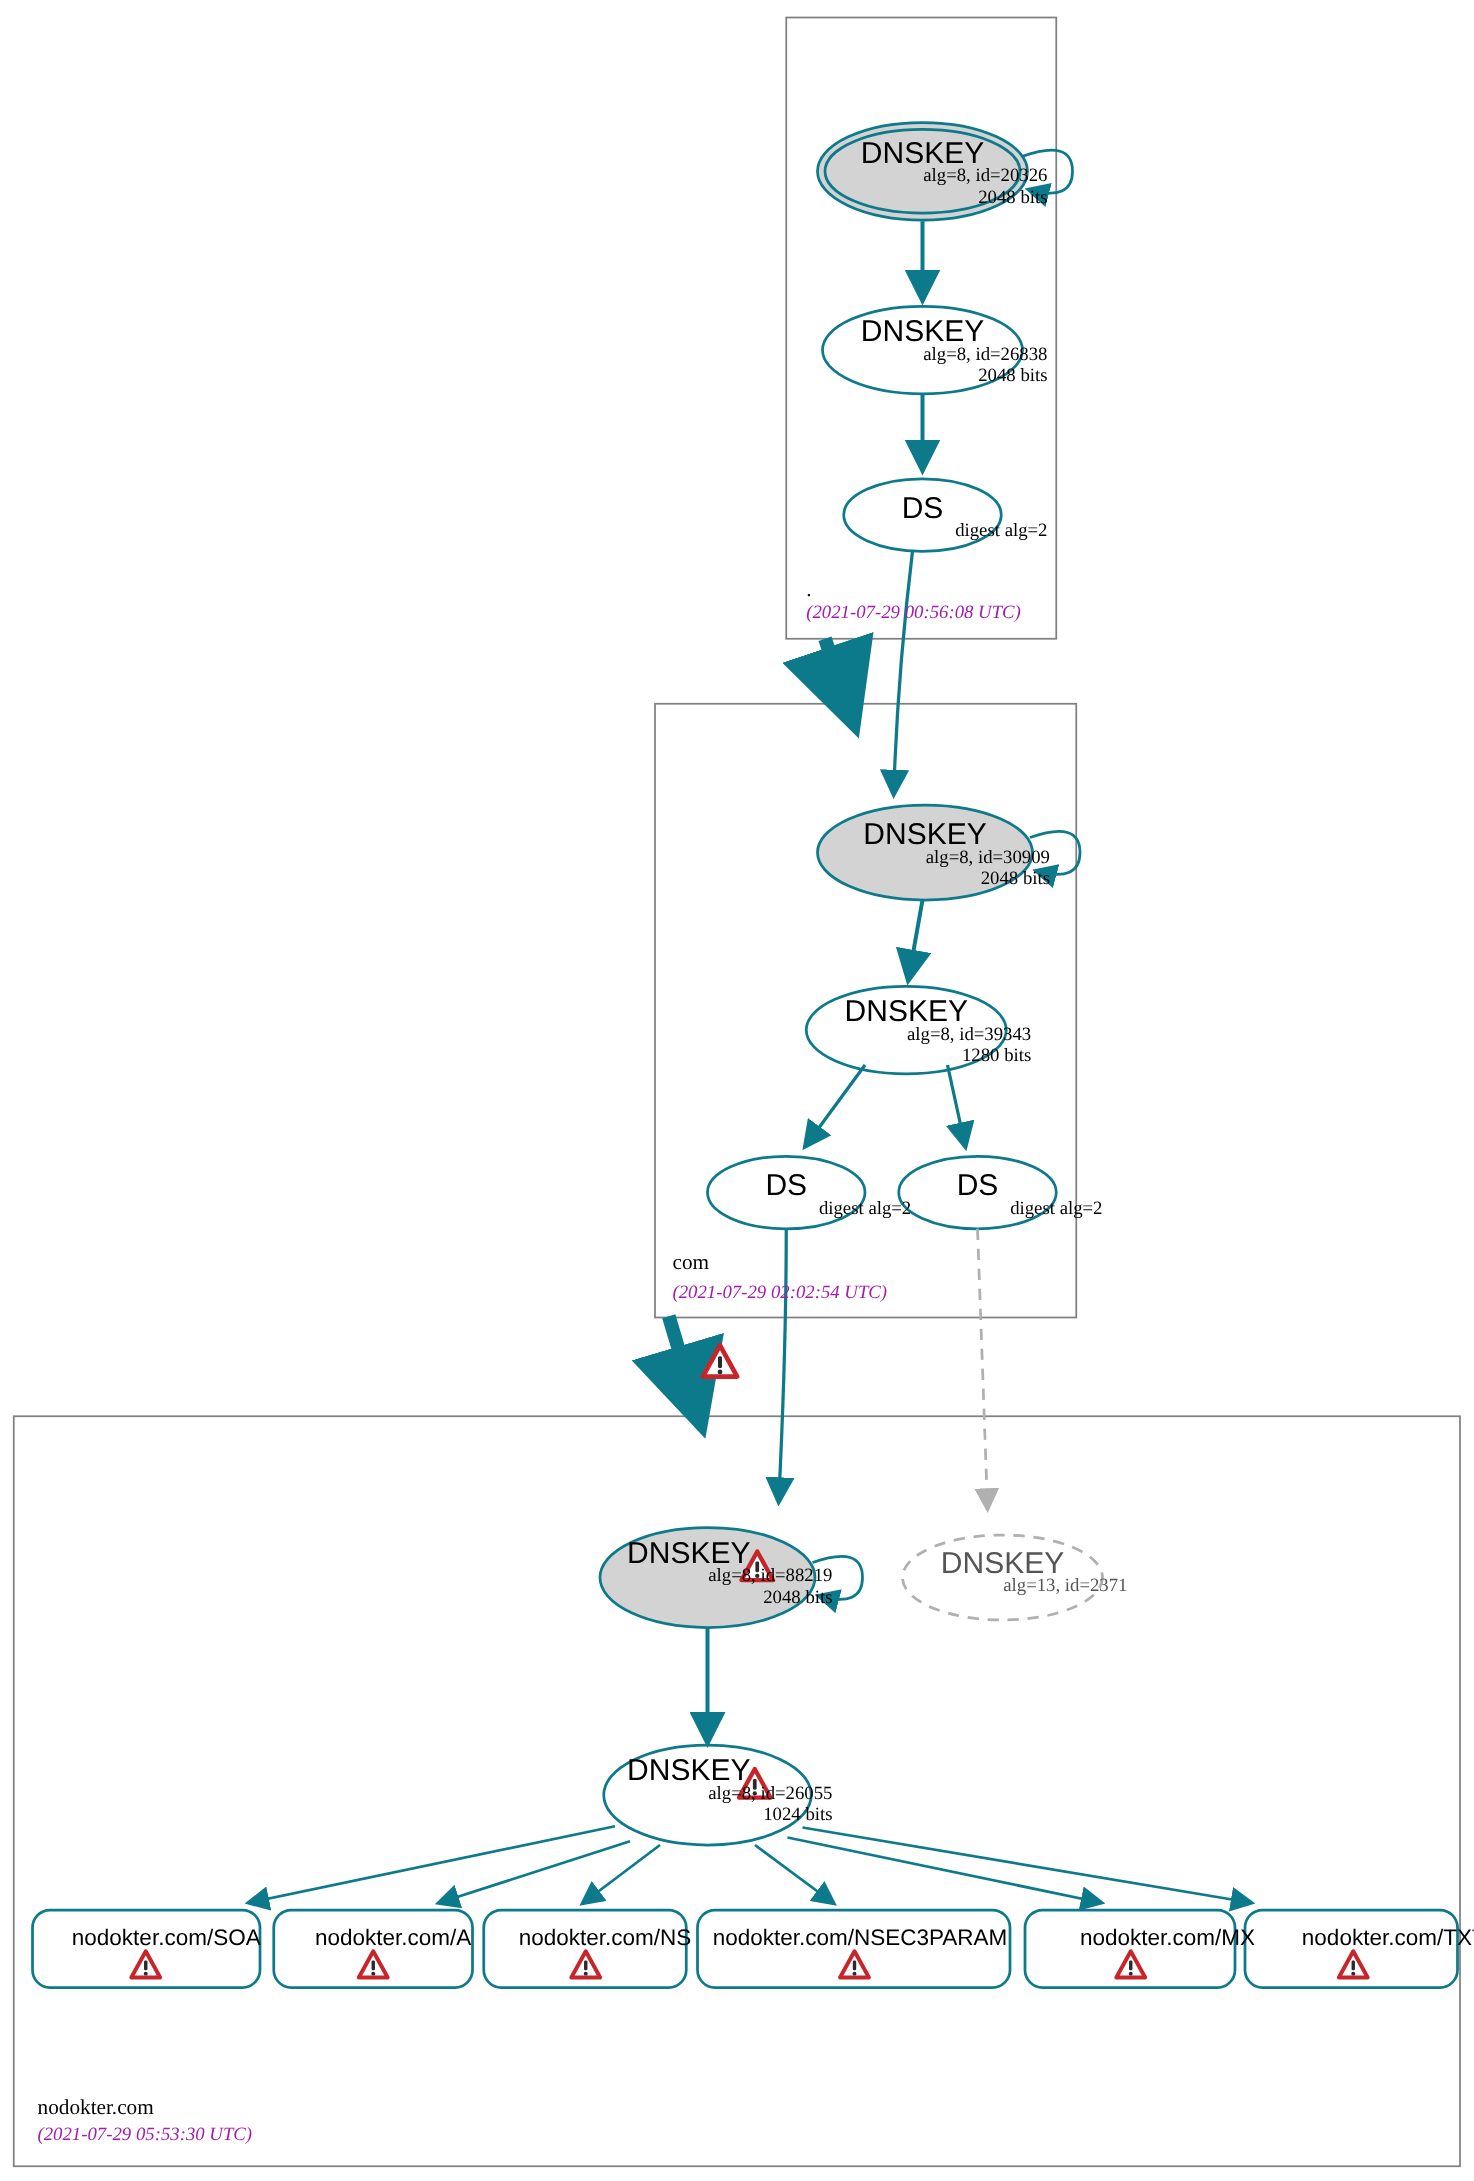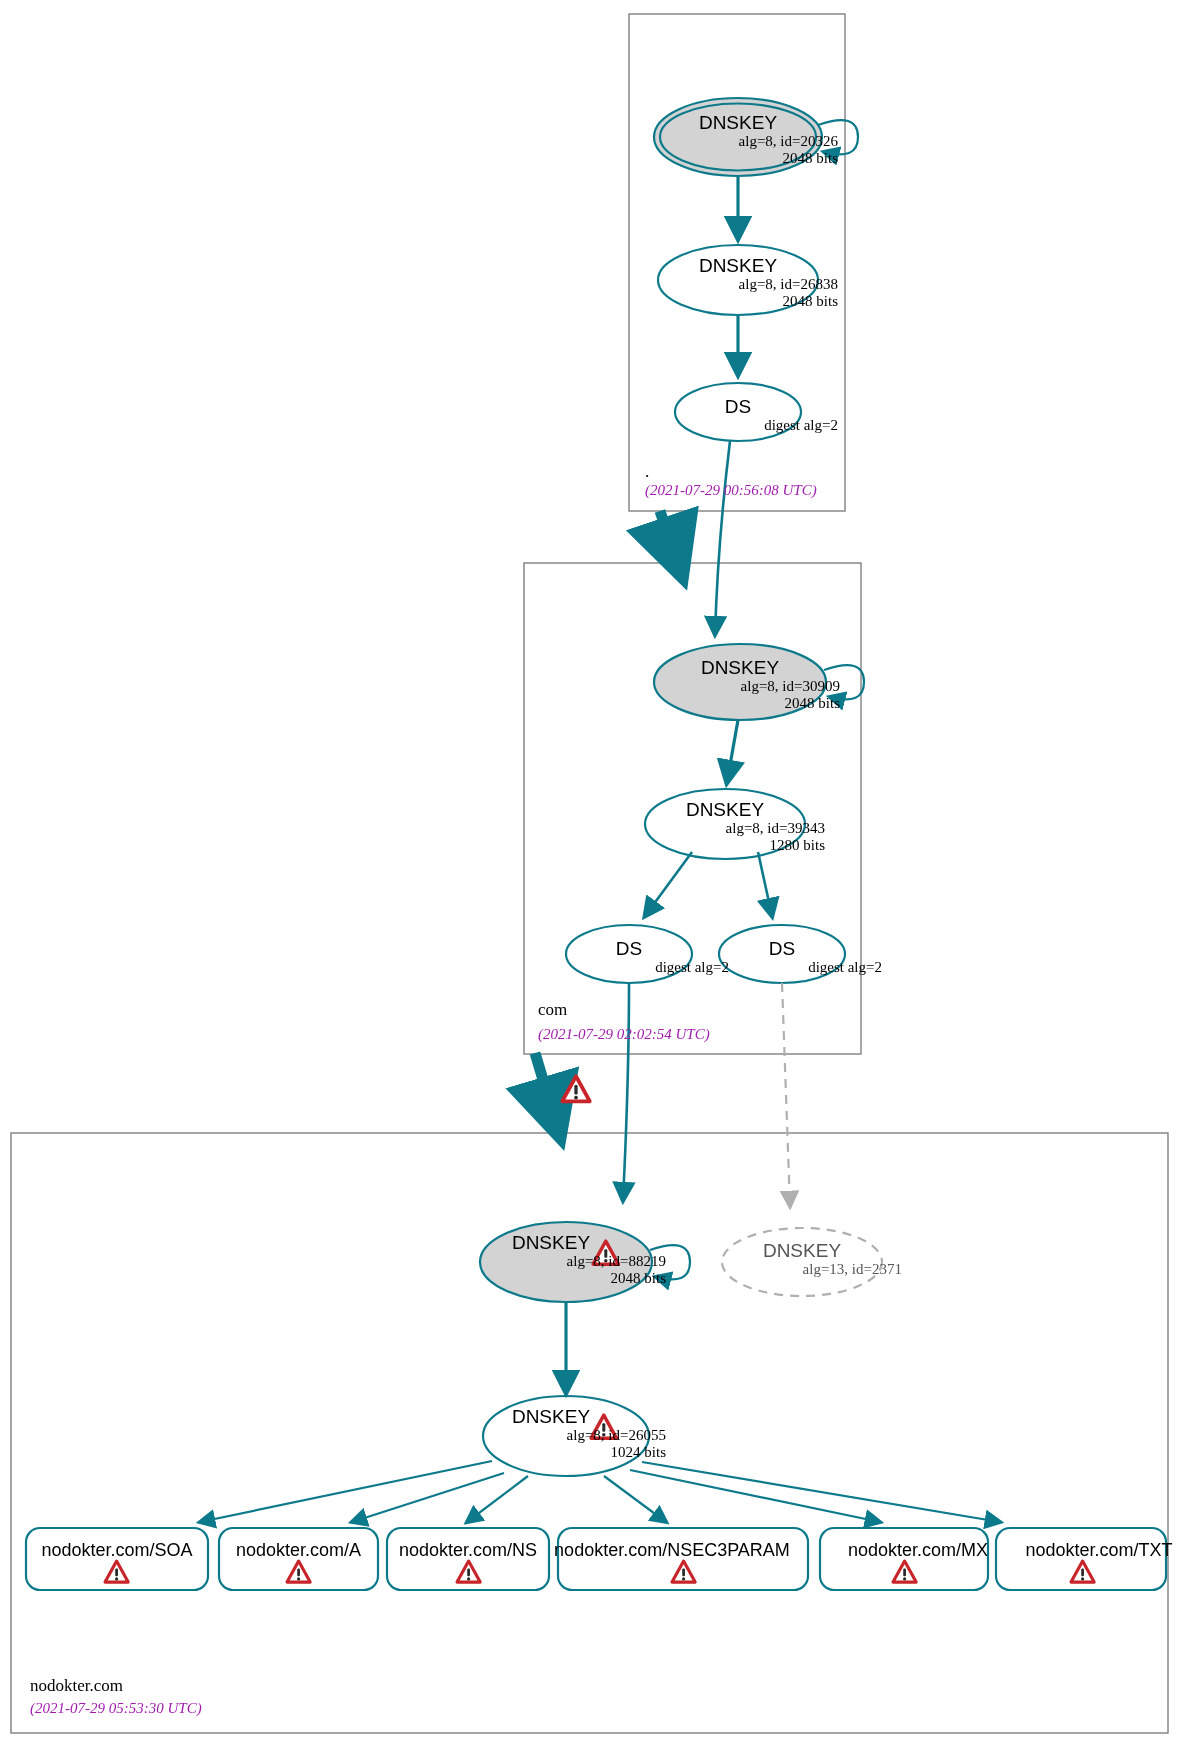--- a/index.html
+++ b/index.html
@@ -44,21 +44,21 @@
     font-style: italic;
   }
   .node-text {
     position: absolute;
     text-align: center;
     white-space: nowrap;
     pointer-events: none;
   }
   .node-title {
     font-family: "Liberation Sans", sans-serif;
-    font-size: 19px;
+    font-size: 24px;
     color: #000000;
     line-height: 21px;
   }
   .node-title.grey {
     color: #555555;
   }
   .node-sub {
     font-family: "Liberation Serif", serif;
     font-size: 15px;
     color: #000000;
@@ -68,20 +68,21 @@
   .node-sub.grey {
     color: #555555;
   }
   .rrset-text {
     position: absolute;
     text-align: center;
     font-family: "Liberation Sans", sans-serif;
     font-size: 18px;
     color: #000000;
     white-space: nowrap;
+    margin-left: 16px;
   }
 </style>
 </head>
 <body>
 
 <div id="canvas">
 
   <svg class="svg-layer" viewBox="0 0 1179 1745" xmlns="http://www.w3.org/2000/svg">
     <defs>
       <marker id="arrow-teal" markerWidth="9" markerHeight="9" refX="7" refY="4.5" orient="auto" markerUnits="strokeWidth">

